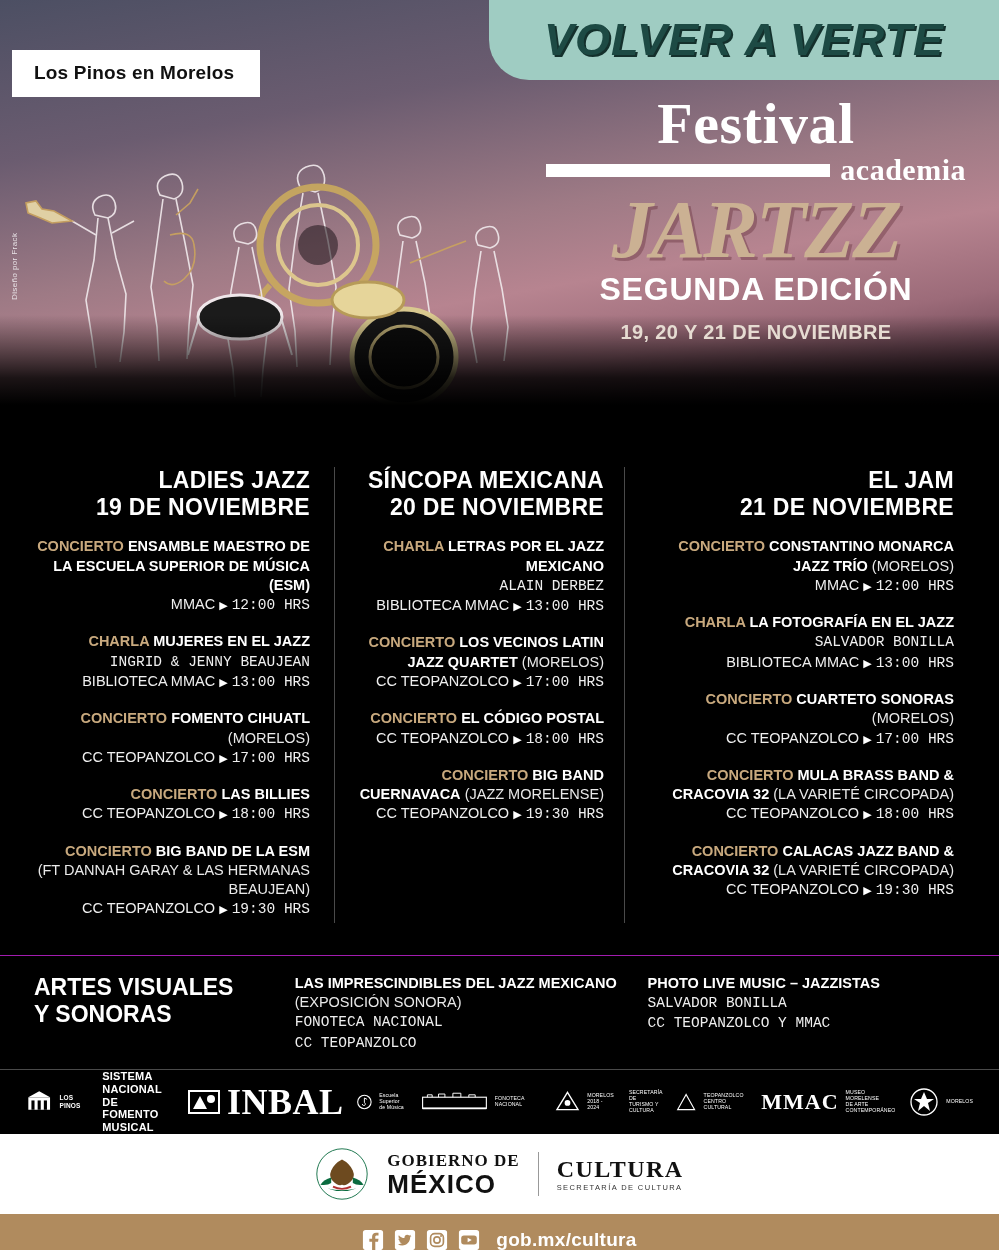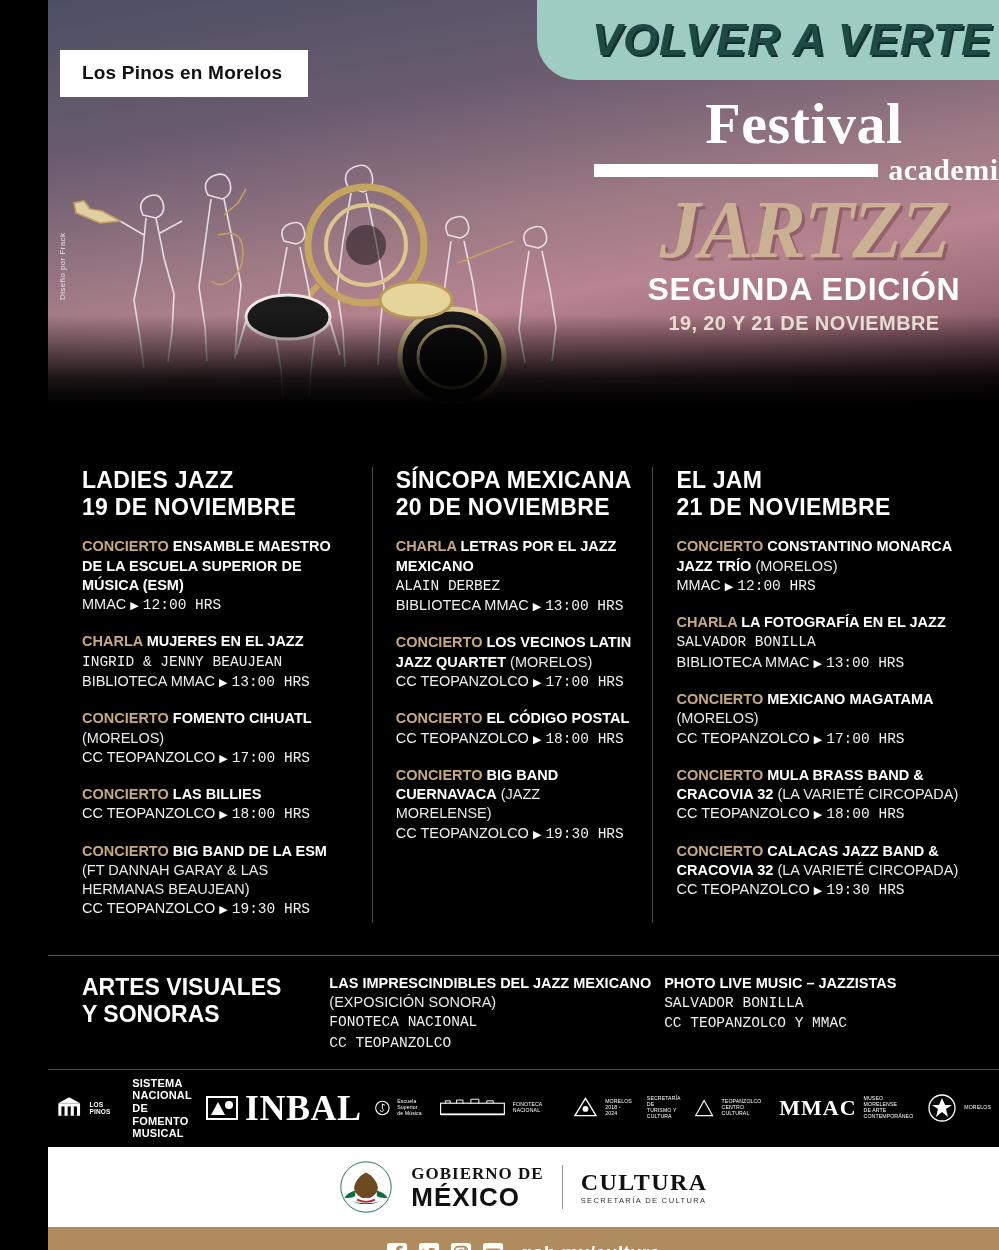--- a/index.html
+++ b/index.html
@@ -3,21 +3,21 @@
 <meta charset="utf-8">
 <style>
   * { box-sizing: border-box; margin: 0; padding: 0; }
   body {
     width: 999px; height: 1250px;
     font-family: "Liberation Sans", sans-serif;
     background: #000;
     overflow: hidden;
     position: relative;
   }
-  .poster { position: relative; width: 999px; height: 1250px; background: #000; padding-left: 48px; }
+  .poster { position: relative; width: 999px; height: 1250px; background: #000; }
 
   
   .hero {
     position: relative;
     width: 999px; height: 405px;
     background: linear-gradient(170deg, #4c4f63 0%, #6b5c70 28%, #9e7a85 52%, #b78490 66%, #9c6b79 80%, #5d3a48 95%, #2a1a22 100%);
     overflow: hidden;
   }
   .hero-fade {
     position: absolute; left:0; right:0; bottom:0; height: 90px;
@@ -78,34 +78,35 @@
     font-size: 82px; line-height: 1;
     color: #cbb193;
     letter-spacing: -2px;
     text-shadow: 3px 3px 0 rgba(120,70,80,.55);
   }
   .segunda {
     font-size: 32px; font-weight: bold; letter-spacing: .8px;
     color: #fff;
   }
   .fechas {
-    margin-top: 4px;
+    margin-top: 13px;
     font-size: 20px; font-weight: bold; letter-spacing: .4px;
     color: #e6dcd2;
   }
 
   
   .musicians { position: absolute; left: 0; top: 95px; width: 560px; height: 310px; }
 
   
   .program {
     position: relative;
     padding: 62px 28px 0 34px;
     display: flex;
     color: #fff;
+    text-align: right;
   }
   .col { position: relative; }
   .col-1 { width: 300px; padding-right: 24px; }
   .col-2 { width: 290px; padding-left: 24px; padding-right: 20px; }
   .col-3 { width: 330px; padding-left: 24px; }
   .divider {
     position: absolute; top: 0; bottom: 14px; width: 1px; background: #4a4a4a;
   }
   .col-title {
     font-size: 23px; font-weight: bold; line-height: 1.18;
@@ -132,21 +133,21 @@
     width: 266px;
     font-size: 23px; font-weight: bold; line-height: 1.2;
     white-space: pre-line;
   }
   .artes-mid { width: 360px; font-size: 14.5px; line-height: 1.33; }
   .artes-right { width: 330px; font-size: 14.5px; line-height: 1.33; }
 
   
   .logos {
     border-top: 1px solid #4a4a4a;
-    height: 78px;
+    height: 65px;
     display: flex; align-items: center; justify-content: center;
     gap: 14px; padding: 0 26px;
     color: #fff;
   }
   .logo { display: flex; align-items: center; gap: 7px; }
   .logo-txt { font-size: 11px; line-height: 1.15; font-weight: bold; white-space: pre-line; letter-spacing: .2px;}
   .logo-txt.small { font-size: 6.5px; font-weight: bold; }
   .logo-txt.tiny { font-size: 5.2px; font-weight: normal; letter-spacing:.1px;}
   .inbal { font-family: "Liberation Serif", serif; font-size: 36px; font-weight: bold; letter-spacing: .5px; }
   .mmac { font-family: "Liberation Serif", serif; font-size: 22px; font-weight: bold; letter-spacing: 1px; }
@@ -320,21 +321,21 @@
         <span class="ev-place">MMAC</span> <span class="tri">▶</span> <span class="ev-line">12:00 HRS</span>
       </div>
 
       <div class="event">
         <span class="ev-kind">CHARLA </span><span class="ev-title">LA FOTOGRAFÍA EN EL JAZZ</span><br>
         <span class="ev-line">SALVADOR BONILLA</span><br>
         <span class="ev-place">BIBLIOTECA MMAC</span> <span class="tri">▶</span> <span class="ev-line">13:00 HRS</span>
       </div>
 
       <div class="event">
-        <span class="ev-kind">CONCIERTO </span><span class="ev-title">MEXICANO MAGATAMA</span><br>
+        <span class="ev-kind">CONCIERTO </span><span class="ev-title">CUARTETO SONORAS</span><br>
         <span class="ev-sub">(MORELOS)</span><br>
         <span class="ev-place">CC TEOPANZOLCO</span> <span class="tri">▶</span> <span class="ev-line">17:00 HRS</span>
       </div>
 
       <div class="event">
         <span class="ev-kind">CONCIERTO </span><span class="ev-title">MULA BRASS BAND &amp; CRACOVIA 32</span>
         <span class="ev-sub">(LA VARIETÉ CIRCOPADA)</span><br>
         <span class="ev-place">CC TEOPANZOLCO</span> <span class="tri">▶</span> <span class="ev-line">18:00 HRS</span>
       </div>
 

